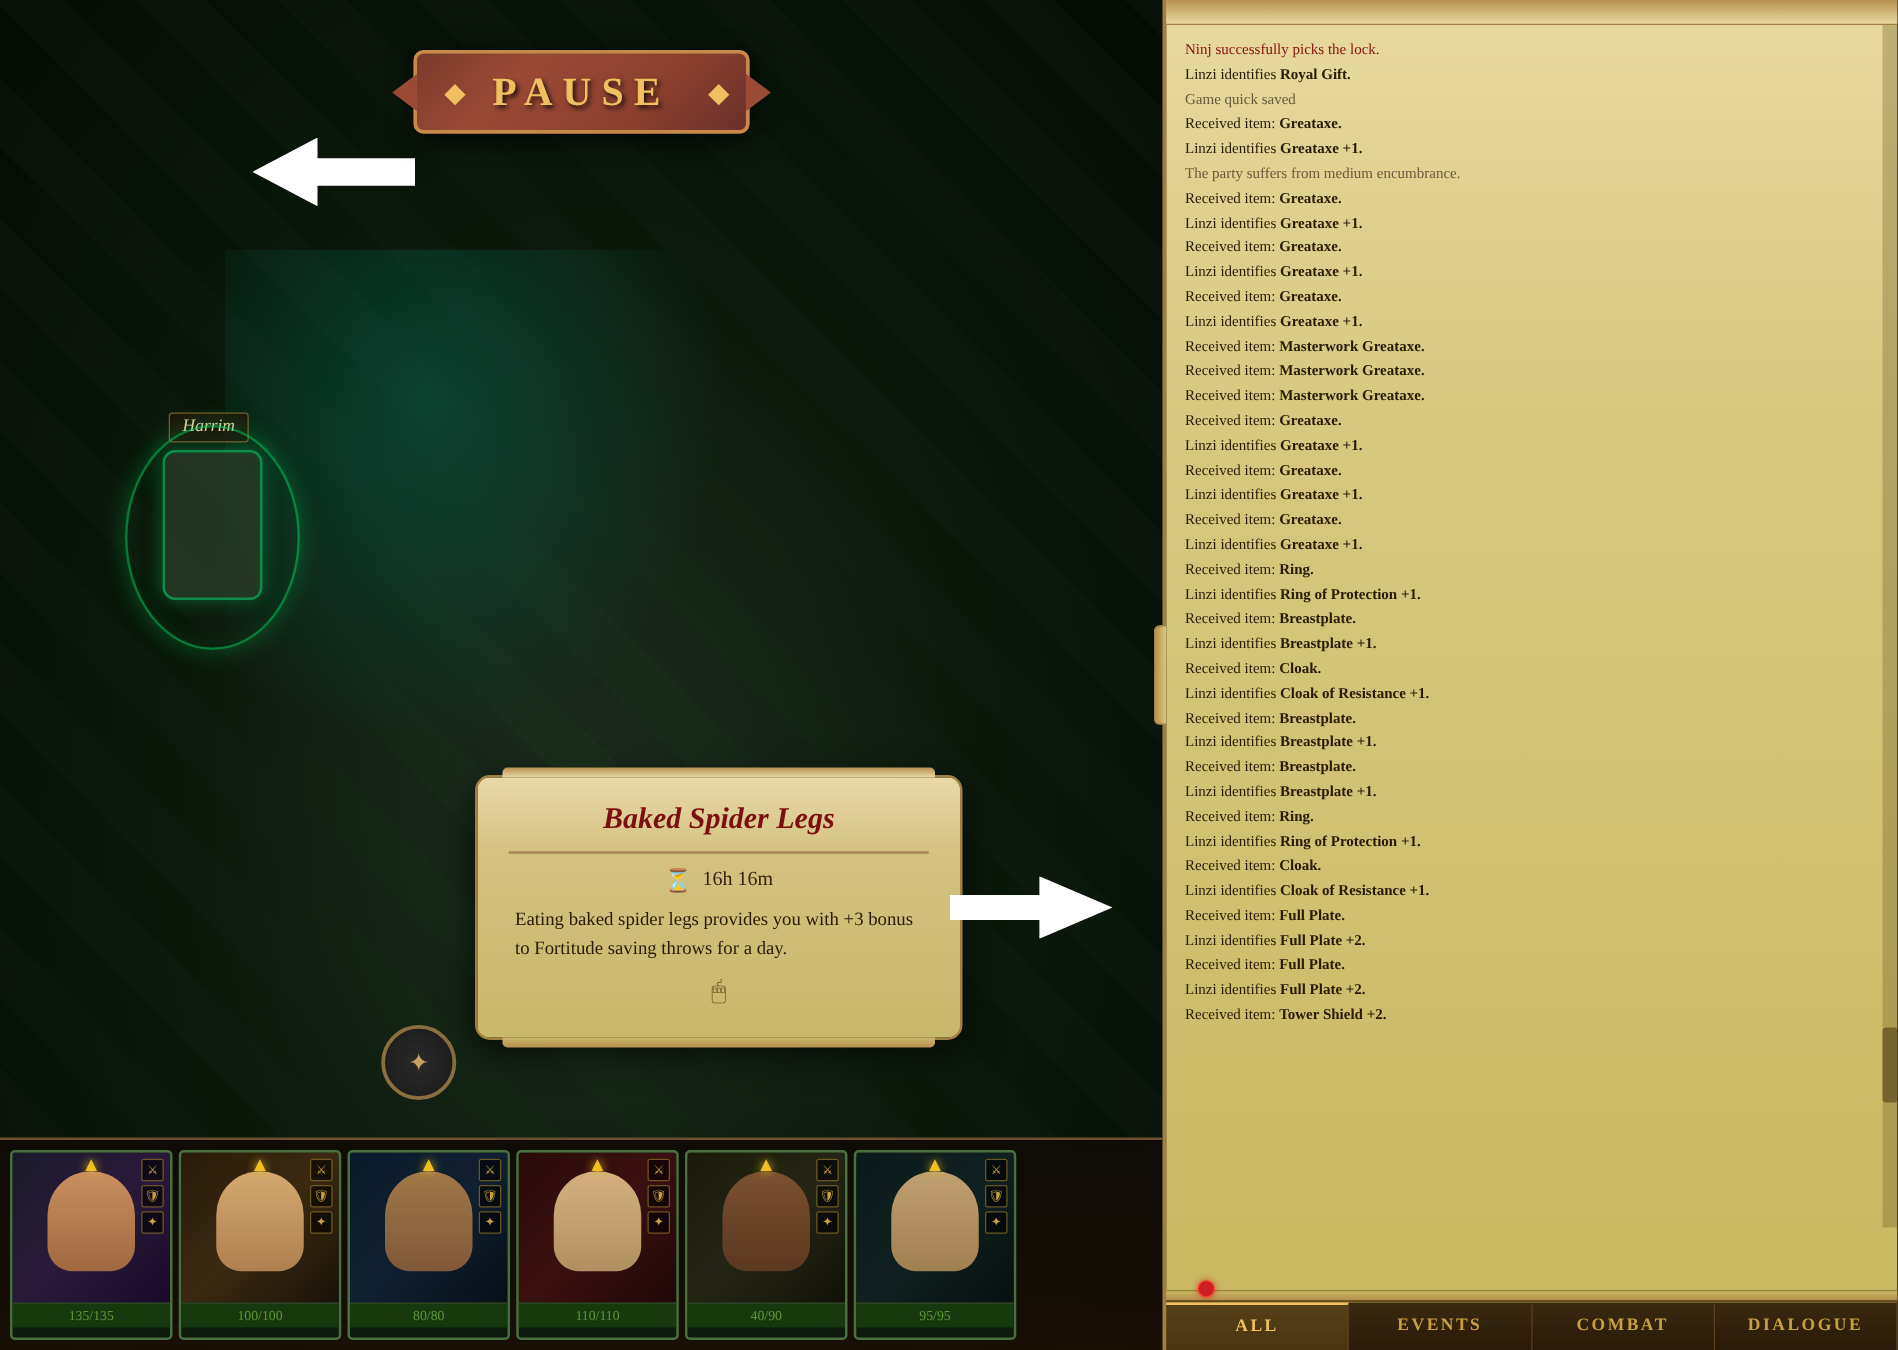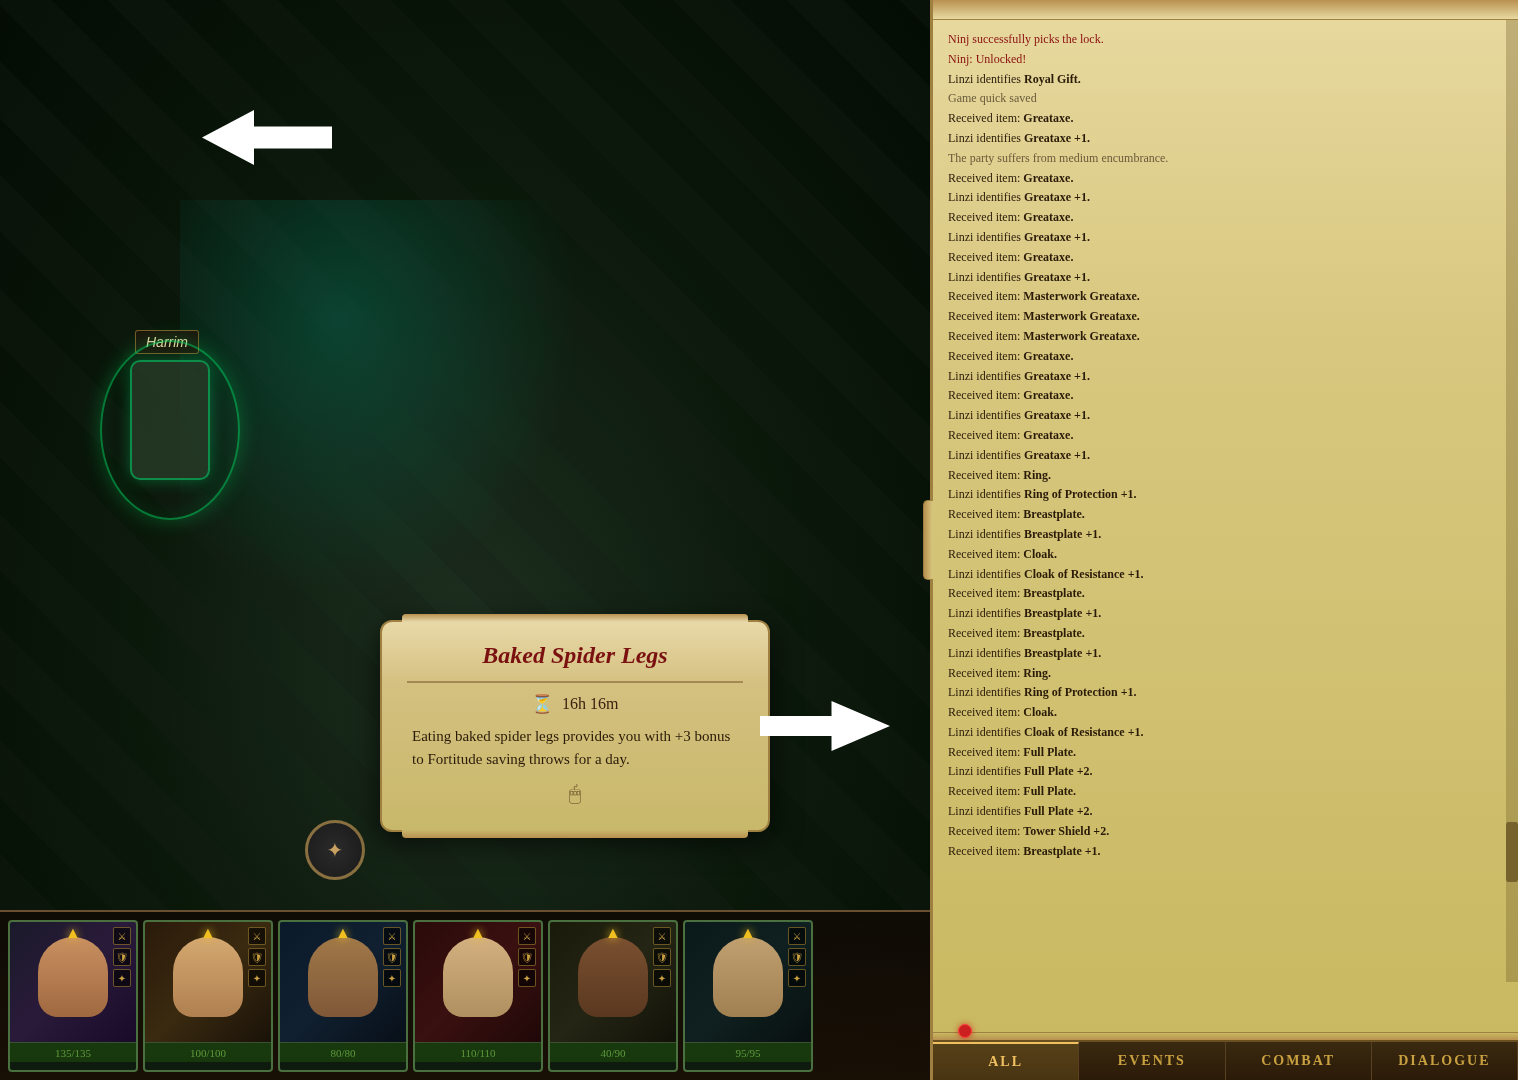--- a/index.html
+++ b/index.html
@@ -44,21 +44,21 @@
     
     .char-label {
       position: absolute;
       left: 135px; top: 330px;
       background: rgba(30,20,10,0.85);
       border: 1px solid rgba(180,140,60,0.6);
       color: #e8d5a0;
       padding: 3px 10px;
       font-size: 14px;
       font-style: italic;
-      font-family: Liberation Sans, sans-serif;
+      font-family: Liberation Serif, serif;
       border-radius: 3px;
     }
 
     
     .char-sprite {
       position: absolute;
       left: 80px; top: 340px;
       width: 180px; height: 200px;
     }
     .char-sprite-body {
@@ -452,20 +452,27 @@
       border-right: none;
     }
   </style>
 </head>
 <body>
 
 <div id="game-viewport">
   <div class="dungeon-floor"></div>
   <div class="light-cone"></div>
 
+  <div id="pause-banner">
+    <div class="pause-scroll">
+      <div class="pause-diamond-left"></div>
+      <span class="pause-text">PAUSE</span>
+      <div class="pause-diamond-right"></div>
+    </div>
+  </div>
 
   <div class="char-label">Harrim</div>
 
   <div class="char-sprite">
     <div class="char-glow"></div>
     <div class="char-sprite-body"></div>
   </div>
 
   <div class="compass">
     <span>✦</span>
@@ -599,21 +606,20 @@
 </div>
 
 <div id="event-log">
   <div class="log-ear"></div>
   <div class="log-decoration-top"></div>
 
   <div style="flex:1; overflow:hidden; position:relative;">
     <div class="log-scroll-area">
 
       <div class="log-entry"><span class="red">Ninj successfully picks the lock.</span></div>
-      <div class="log-entry"><span class="red">Ninj: Unlocked!</span></div>
       <div class="log-entry"><span class="normal">Linzi identifies <strong>Royal Gift.</strong></span></div>
       <div class="log-entry"><span class="gray">Game quick saved</span></div>
       <div class="log-entry"><span class="normal">Received item: <strong>Greataxe.</strong></span></div>
       <div class="log-entry"><span class="normal">Linzi identifies <strong>Greataxe +1.</strong></span></div>
       <div class="log-entry"><span class="gray">The party suffers from medium encumbrance.</span></div>
       <div class="log-entry"><span class="normal">Received item: <strong>Greataxe.</strong></span></div>
       <div class="log-entry"><span class="normal">Linzi identifies <strong>Greataxe +1.</strong></span></div>
       <div class="log-entry"><span class="normal">Received item: <strong>Greataxe.</strong></span></div>
       <div class="log-entry"><span class="normal">Linzi identifies <strong>Greataxe +1.</strong></span></div>
       <div class="log-entry"><span class="normal">Received item: <strong>Greataxe.</strong></span></div>
@@ -639,21 +645,20 @@
       <div class="log-entry"><span class="normal">Linzi identifies <strong>Breastplate +1.</strong></span></div>
       <div class="log-entry"><span class="normal">Received item: <strong>Ring.</strong></span></div>
       <div class="log-entry"><span class="normal">Linzi identifies <strong>Ring of Protection +1.</strong></span></div>
       <div class="log-entry"><span class="normal">Received item: <strong>Cloak.</strong></span></div>
       <div class="log-entry"><span class="normal">Linzi identifies <strong>Cloak of Resistance +1.</strong></span></div>
       <div class="log-entry"><span class="normal">Received item: <strong>Full Plate.</strong></span></div>
       <div class="log-entry"><span class="normal">Linzi identifies <strong>Full Plate +2.</strong></span></div>
       <div class="log-entry"><span class="normal">Received item: <strong>Full Plate.</strong></span></div>
       <div class="log-entry"><span class="normal">Linzi identifies <strong>Full Plate +2.</strong></span></div>
       <div class="log-entry"><span class="normal">Received item: <strong>Tower Shield +2.</strong></span></div>
-      <div class="log-entry"><span class="normal">Received item: <strong>Breastplate +1.</strong></span></div>
 
     </div>
     <div class="log-scrollbar">
       <div class="log-scrollbar-thumb"></div>
     </div>
   </div>
 
   <div class="log-decoration-bottom"></div>
 
   <div id="tab-bar">

